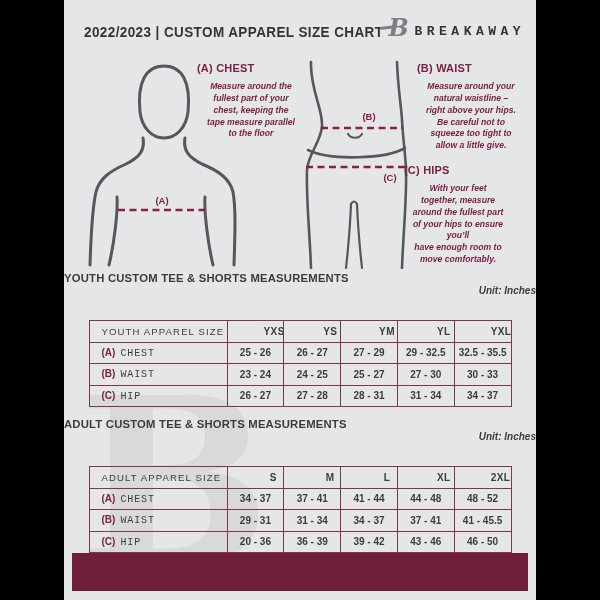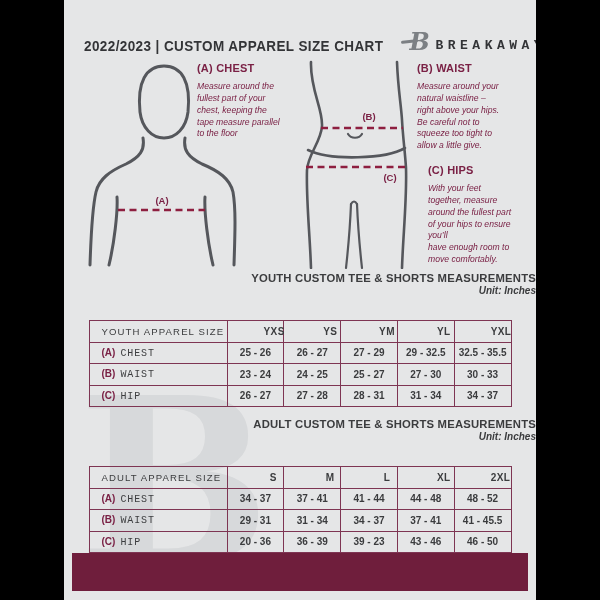--- a/index.html
+++ b/index.html
@@ -7,43 +7,43 @@
     --table_border:#7e3553; --text_dark:#3b3c3e; --figure_stroke:#55575c;
     --page_bg:#e5e6e7; --canvas_bg:#000000; --watermark:#d3d5d7; --logo_gray:#7c8084;
   }
   *{margin:0;padding:0;box-sizing:border-box;}
   html,body{width:600px;height:600px;overflow:hidden;}
   body{font-family:"Liberation Sans",sans-serif;background:var(--canvas_bg);}
   .canvas{position:relative;width:600px;height:600px;background:var(--canvas_bg);}
   .page{position:absolute;left:64px;top:0;width:472px;height:600px;background:var(--page_bg);overflow:hidden;}
 
   
-  .hdr{position:absolute;left:20px;right:22px;top:32px;height:26px;display:flex;justify-content:space-between;align-items:center;gap:21px;}
+  .hdr{position:absolute;left:20px;right:22px;top:18px;height:26px;display:flex;justify-content:space-between;align-items:center;}
   .hdr-title{font-size:13.5px;font-weight:700;color:#333437;letter-spacing:.4px;transform:scaleY(1.12);transform-origin:left center;white-space:nowrap;}
   .brand{display:flex;align-items:center;gap:7px;}
   .logo{position:relative;width:24px;height:24px;}
   .logo-b{position:absolute;left:5px;top:-3px;font-family:"DejaVu Serif",serif;font-style:italic;font-weight:700;font-size:24px;color:var(--logo_gray);line-height:1;}
   .logo-dash{position:absolute;left:-3px;top:7px;width:17px;height:3px;background:var(--logo_gray);border-radius:2px;transform:rotate(-6deg);}
   .brand-name{font-size:13px;font-weight:700;color:#333437;letter-spacing:4.5px;font-family:Liberation Mono, monospace;}
 
   
   .fig{position:absolute;}
   .fig-torso{left:14px;top:54px;}
   .fig-lower{left:227px;top:54px;}
   .note{position:absolute;width:108px;}
   .note h3{font-size:11px;font-weight:800;color:var(--accent);letter-spacing:.2px;margin-bottom:7px;}
-  .note p{font-size:8.6px;font-style:italic;font-weight:400;color:var(--accent);line-height:1.38;white-space:pre-line;}
+  .note p{font-size:8.6px;font-style:italic;font-weight:700;color:var(--accent);line-height:1.38;white-space:pre-line;text-align:center;}
   .note-a{left:133px;top:62px;}
   .note-b{left:353px;top:62px;}
-  .note-c{left:364px;top:164px;}
+  .note-c{left:340px;top:164px;}
   .fig-label{font:700 9.5px "Liberation Sans",sans-serif;fill:var(--accent);}
 
   
   .tables{position:absolute;left:0;top:272px;width:472px;z-index:2;}
-  .tbl-title{text-align:right;font-size:11.3px;font-weight:700;color:var(--text_dark);letter-spacing:.2px;}
+  .tbl-title{text-align:left;font-size:11.3px;font-weight:700;color:var(--text_dark);letter-spacing:.2px;}
   .tbl-unit{text-align:right;font-size:10px;font-style:italic;font-weight:600;color:var(--text_dark);margin-top:1px;}
   table.size{width:423px;margin:24px auto 0;border-collapse:collapse;table-layout:fixed;}
   table.size th,table.size td{border:1.2px solid var(--table_border);height:21.5px;text-align:center;vertical-align:middle;font-size:10px;color:var(--text_dark);padding:0;}
   table.size col.c-lbl{width:138px;}
   table.size .lbl{text-align:left;padding-left:12px;}
   table.size th.lbl{font-weight:400;font-size:9.6px;letter-spacing:1.1px;}
   table.size th{font-weight:700;letter-spacing:.4px;padding-left:36px;}
   table.size td{font-weight:600;}
   .key{font-weight:800;color:var(--accent);margin-right:5px;}
   .rlabel{letter-spacing:.9px;font-weight:500;font-family:Liberation Mono, monospace;}
@@ -213,21 +213,21 @@
             <td>29 - 31</td>
             <td>31 - 34</td>
             <td>34 - 37</td>
             <td>37 - 41</td>
             <td>41 - 45.5</td>
           </tr>
           <tr>
             <td class="lbl"><span class="key">(C)</span><span class="rlabel">HIP</span></td>
             <td>20 - 36</td>
             <td>36 - 39</td>
-            <td>39 - 23</td>
+            <td>39 - 42</td>
             <td>43 - 46</td>
             <td>46 - 50</td>
           </tr>
         </tbody>
           </table>
       </div>
 
     </div>
 
     <footer class="footer-bar"></footer>

